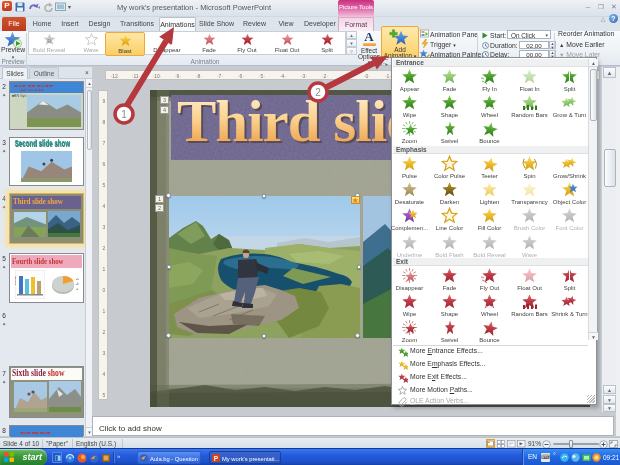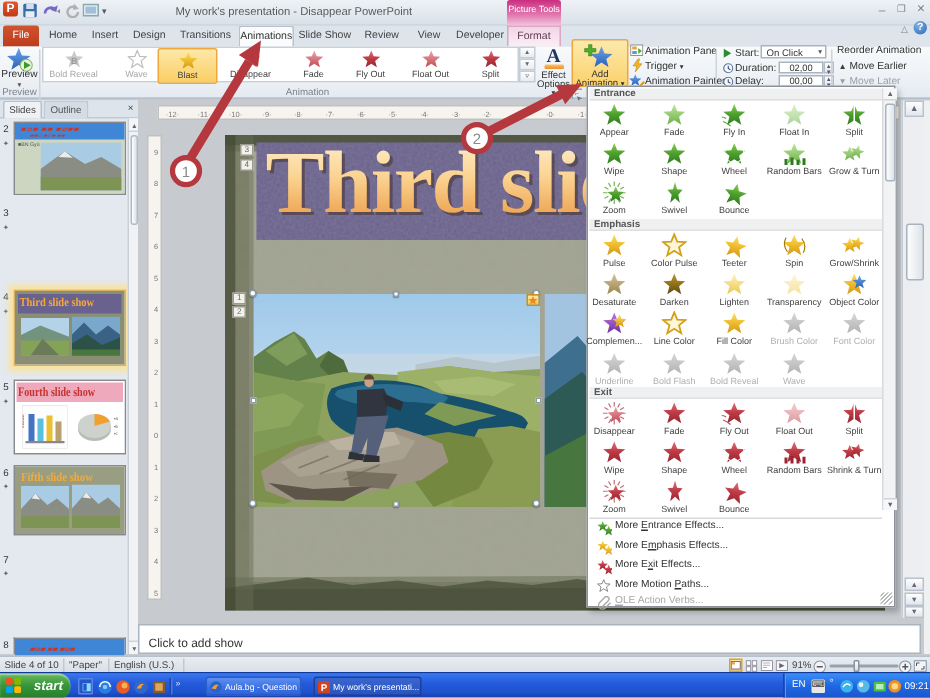--- a/index.html
+++ b/index.html
@@ -145,21 +145,21 @@
     <rect x="0.5" y="1" width="10" height="7.5" fill="#dfe8f0" stroke="#8aa"></rect>
     <rect x="2" y="2.5" width="7" height="4.5" fill="#9ec0d8"></rect>
   </svg>
 <div class="abs" style="left:68px;top:3px;font-size:6px;color:#556;">▾</div>
 
 <div class="abs" style="left:583px;top:3px;width:10px;height:8px;color:#7a838d;font-size:8px;line-height:7px;text-align:center;">–</div>
 <div class="abs" style="left:596px;top:3px;width:10px;height:8px;color:#7a838d;font-size:6.5px;line-height:8px;text-align:center;">❐</div>
 <div class="abs" style="left:609px;top:3px;width:10px;height:8px;color:#7a838d;font-size:7px;line-height:8px;text-align:center;">✕</div>
 <div class="abs" style="left:598px;top:15px;width:10px;height:8px;color:#7a838d;font-size:6px;text-align:center;z-index:5;">△</div>
 <div class="abs" style="left:609px;top:14px;width:9px;height:9px;background:radial-gradient(circle at 35% 30%,#7fb2e8,#2f66b0);border-radius:50%;color:#fff;font-size:7px;font-weight:bold;text-align:center;line-height:9px;z-index:5;">?</div>
-<div class="abs" id="apptitle">My work's presentation  -  Disappear PowerPoint</div>
+<div class="abs" id="apptitle">My work's presentation  -  Microsoft PowerPoint</div>
 <div class="abs" id="pictools">Picture Tools</div>
 <div class="abs" id="tabrow">
   <div class="tab" id="tab-file">File</div>
   <div class="tab" style="left:28px;width:28px;">Home</div>
   <div class="tab" style="left:57px;width:26px;">Insert</div>
   <div class="tab" style="left:84px;width:31px;">Design</div>
   <div class="tab" style="left:116px;width:42px;">Transitions</div>
   <div class="tab" id="tab-anim" style="left:159px;width:37px;">Animations</div>
   <div class="tab" style="left:197px;width:39px;">Slide Show</div>
   <div class="tab" style="left:237px;width:35px;">Review</div>
@@ -290,20 +290,31 @@
       <div class="abs" style="left:2px;top:12px;font-size:3.5px;color:#555;">■BN Gyú</div>
       <svg class="abs" style="left:17px;top:13px" width="54" height="32">
         <rect width="54" height="32" fill="#a9cbe4"></rect>
         <polygon points="0,17.6 16.2,5.76 29.700000000000003,14.4 40.5,9.6 54,17.6 54,32 0,32" fill="#8a8d84"></polygon>
         <polygon points="11.88,9.6 16.2,5.76 21.6,10.24" fill="#e8ecee"></polygon>
         <rect y="23.04" width="54" height="8.96" fill="#7d9455"></rect>
       </svg>
     </div>
 <div class="tnum" style="top:72px;">3</div>
 <div class="tstar" style="top:81px;">✦</div>
+<div class="thumb" style="top:70px;height:49px;">
+      <div class="abs" style="left:0;top:0;width:73px;height:47px;background:#fff;"></div>
+      <div class="abs" style="left:1px;top:1px;width:71px;text-align:center;font-size:7px;font-weight:bold;color:#2a9a8e;text-shadow:0.5px 0.5px 0 #1a6a60;transform:scale(0.88,1.2);transform-origin:left top;white-space:nowrap;">Second slide show</div>
+      <svg class="abs" style="left:11px;top:13px" width="51" height="31">
+        <rect width="51" height="31" fill="#9fc6e6"></rect>
+        <polygon points="0,31 7.6499999999999995,15.5 20.400000000000002,20.150000000000002 30.599999999999998,10.85 43.35,18.599999999999998 51,15.5 51,31" fill="#97867a"></polygon>
+        <circle cx="22.95" cy="13.02" r="1.5" fill="#5a3c30"></circle>
+        <circle cx="30.599999999999998" cy="9.299999999999999" r="1.5" fill="#3a3c44"></circle>
+        <rect y="27.28" width="51" height="3.7199999999999998" fill="#8a9a6a"></rect>
+      </svg>
+    </div>
 <div class="tnum" style="top:128px;">4</div>
 <div class="tstar" style="top:137px;">✦</div>
 <div class="thumb" style="top:126px;height:51px;border:1px solid #d8b268;box-shadow:0 0 4px 3px rgba(250,225,150,0.95);">
       <div class="abs" style="left:0;top:0;width:73px;height:49px;background:#8a8e73;"></div>
       <div class="abs" style="left:2px;top:2px;width:69px;height:13px;background:#6a628e;"></div>
       <div class="abs" style="left:3px;top:3px;width:68px;font-size:7px;font-weight:bold;color:#f8b858;font-family:'Liberation Serif',serif;white-space:nowrap;transform:scale(1.0,1.15);transform-origin:left top;color:#f6a73e;">Third slide show</div>
       <svg class="abs" style="left:4px;top:18px" width="32" height="25">
         <rect width="32" height="25" fill="#b4d2e8"></rect>
         <polygon points="0,11.25 12.8,5.0 32,12.5 32,25 0,25" fill="#74937e"></polygon>
         <rect y="15.0" width="32" height="10.0" fill="#85a357"></rect>
@@ -338,38 +349,40 @@
         <path d="M13 12 L13 4 A11 8 0 0 1 23.5 9 Z" fill="#f0a030"></path>
         <g fill="#666" font-size="3">
           <text x="26" y="8">▪a</text>
           <text x="26" y="13">▪b</text>
           <text x="26" y="18">▪c</text>
         </g>
       </svg>
     </div>
 <div class="tnum" style="top:245px;">6</div>
 <div class="tstar" style="top:254px;">✦</div>
-<div class="thumb" style="top:243px;height:47px;">
-      <div class="abs" style="left:0;top:0;width:73px;height:45px;background:#999d82;"></div>
-      <div class="abs" style="left:4px;top:2px;width:68px;font-size:7.5px;font-weight:bold;color:#f6ab36;font-family:'Liberation Serif',serif;white-space:nowrap;transform:scale(0.95,1.1);transform-origin:left top;">Fifth slide show</div>
-      <svg class="abs" style="left:4px;top:13px" width="32" height="28">
-        <rect width="32" height="28" fill="#a9cbe4"></rect>
-        <polygon points="0,15.400000000000002 9.6,5.04 17.6,12.6 24.0,8.4 32,15.400000000000002 32,28 0,28" fill="#8a8d84"></polygon>
-        <polygon points="7.04,8.4 9.6,5.04 12.8,8.96" fill="#e8ecee"></polygon>
-        <rect y="20.16" width="32" height="7.840000000000001" fill="#7d9455"></rect>
-      </svg>
-      <svg class="abs" style="left:38px;top:12px" width="32" height="29">
-        <rect width="32" height="29" fill="#a9cbe4"></rect>
-        <polygon points="0,15.950000000000001 9.6,5.22 17.6,13.05 24.0,8.7 32,15.950000000000001 32,29 0,29" fill="#8a8d84"></polygon>
-        <polygon points="7.04,8.7 9.6,5.22 12.8,9.28" fill="#e8ecee"></polygon>
-        <rect y="20.88" width="32" height="8.120000000000001" fill="#7d9455"></rect>
-      </svg>
-    </div>
 <div class="tnum" style="top:303px;">7</div>
 <div class="tstar" style="top:312px;">✦</div>
+<div class="thumb" style="top:299px;height:52px;">
+ <div class="abs" style="left:0;top:0;width:73px;height:50px;background:#8f927b;"></div>
+ <div class="abs" style="left:1px;top:1px;width:71px;height:12px;background:#fbfbf8;"></div>
+ <div class="abs" style="left:2px;top:1px;width:70px;font-size:8px;font-weight:bold;color:#8c2347;font-family:'Liberation Serif',serif;white-space:nowrap;transform:scale(0.96,1.2);transform-origin:left top;">Sixth slide <span style="color:#c03030">show</span></div>
+ <svg class="abs" style="left:4px;top:15px" width="33" height="30">
+        <rect width="33" height="30" fill="#a8c8e4"></rect>
+        <polygon points="0,30 6,16 14,20 20,10 27,18 33,15 33,30" fill="#b0a490"></polygon>
+        <circle cx="15" cy="12" r="1.6" fill="#8a4a3a"></circle>
+        <circle cx="19" cy="10" r="1.6" fill="#44506a"></circle>
+        <rect y="26" width="33" height="4" fill="#9aa878"></rect>
+      </svg>
+ <svg class="abs" style="left:39px;top:14px" width="32" height="31">
+        <rect width="32" height="31" fill="#aacae6"></rect>
+        <polygon points="0,18 10,6 18,14 26,8 32,16 32,31 0,31" fill="#8d9088"></polygon>
+        <polygon points="8,8 14,13 10,16" fill="#e2e6e8"></polygon>
+        <rect y="26" width="32" height="5" fill="#6d8c4a"></rect>
+      </svg>
+</div>
 <div class="tnum" style="top:360px;">8</div>
 <div class="tstar" style="top:369px;">✦</div>
 <div class="thumb" style="top:358px;height:11px;border-bottom:none;">
       <div class="abs" style="left:0;top:0;width:73px;height:11px;background:#3f87d6;"></div>
       <span style="position:absolute;left:10px;top:4px;font-size:4.5px;color:#cc3526;font-weight:bold;">▰▱▰ ▰▰ ▰▱▰</span>
     </div>
   <div id="panelscroll" class="abs">
       <div style="position:absolute;left:0;top:0;width:7px;height:9px;background:#f3f5f7;border-bottom:1px solid #cdd3da;font-size:4.5px;color:#667;text-align:center;line-height:9px;">▲</div>
       <div style="position:absolute;left:0.5px;top:11px;width:5px;height:60px;background:linear-gradient(90deg,#fdfdfd,#dde2e8);border:1px solid #b0bac4;border-radius:2px;"></div>
       <div style="position:absolute;left:0;bottom:0;width:7px;height:9px;background:#f3f5f7;border-top:1px solid #cdd3da;font-size:4.5px;color:#667;text-align:center;line-height:9px;">▼</div>

